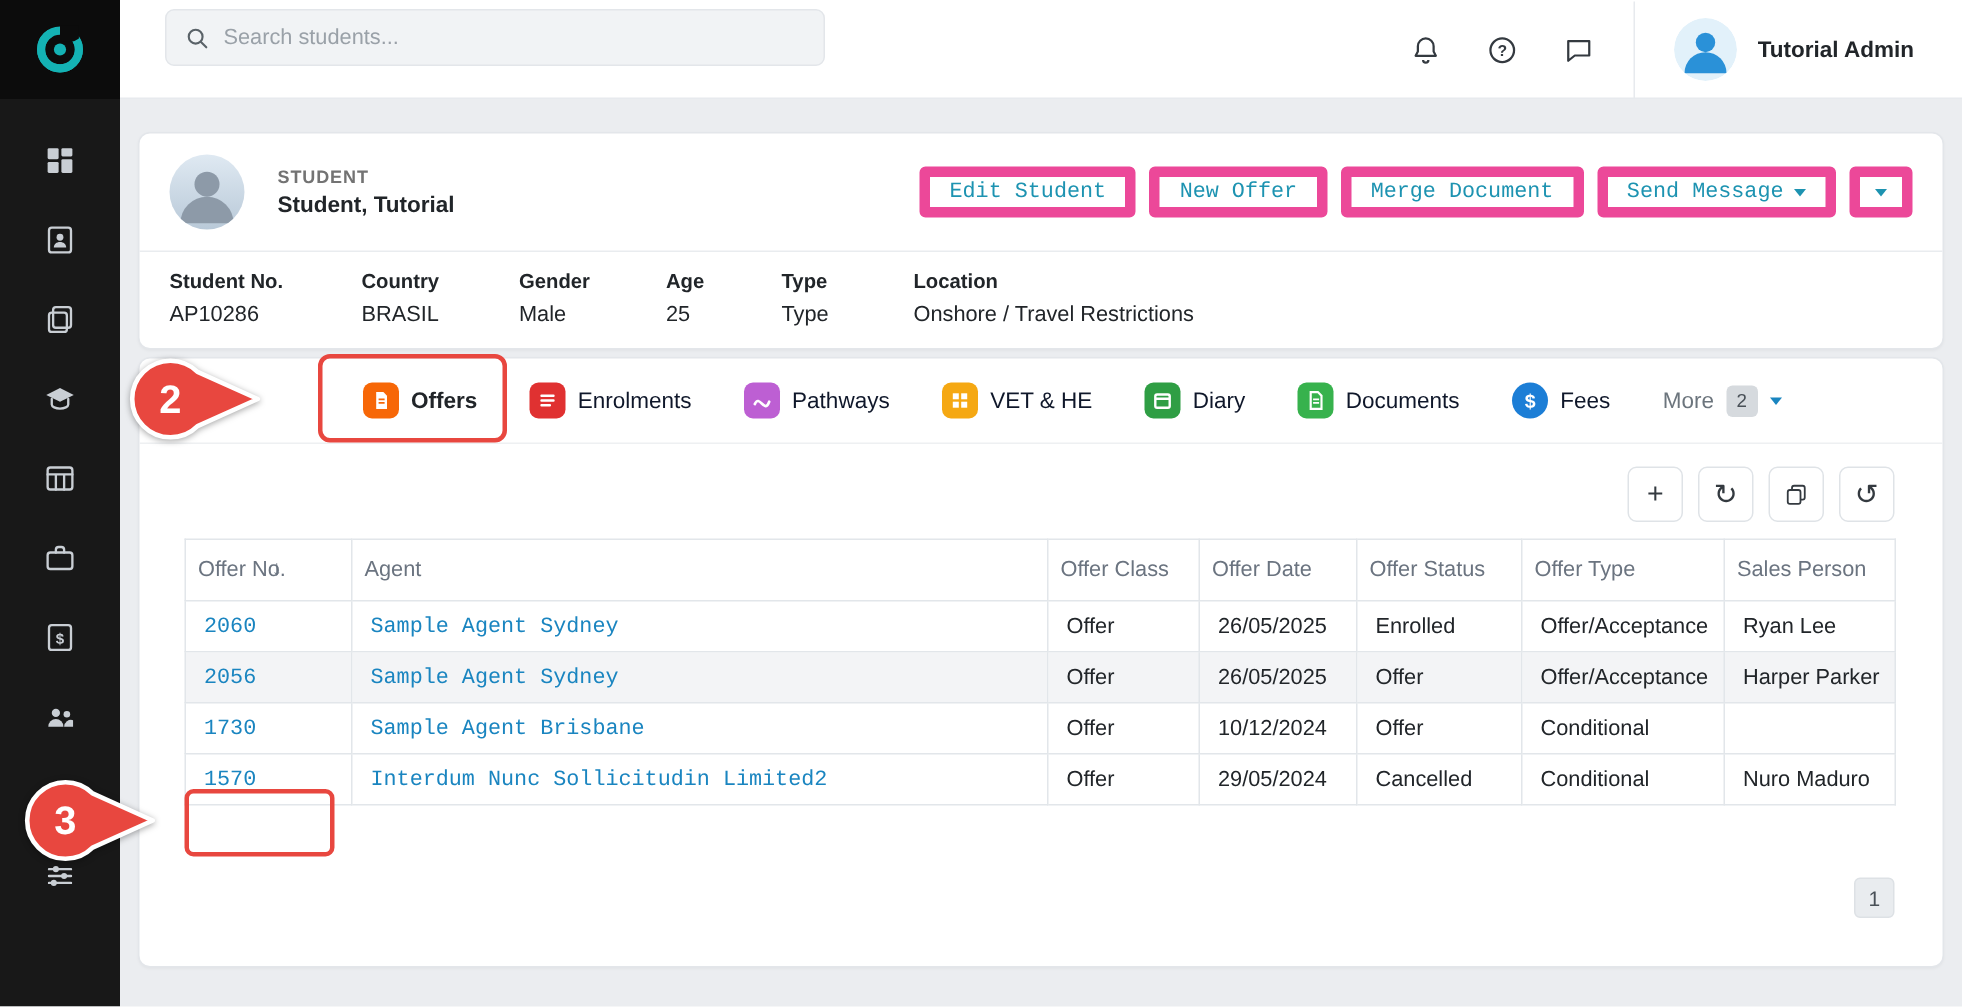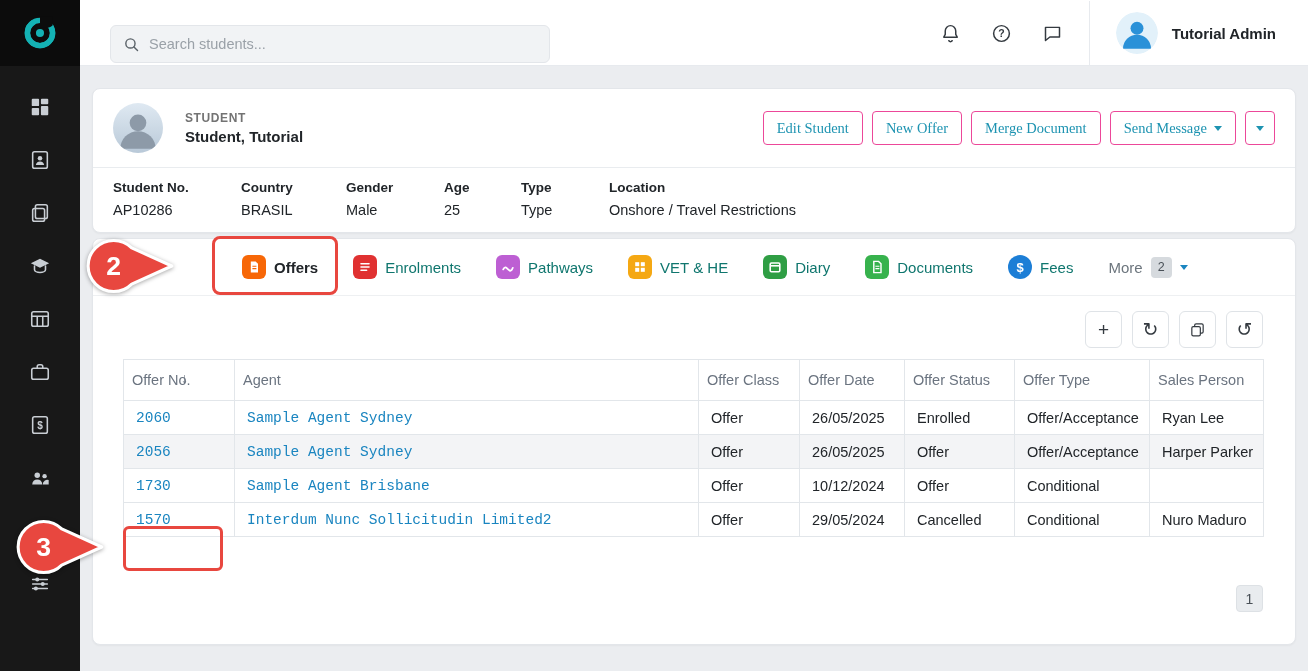--- a/index.html
+++ b/index.html
@@ -11,54 +11,54 @@
   .sidebar { position:absolute; left:0; top:0; width:80px; height:671px; background:#181818; z-index:5; }
   .logo { width:80px; height:66px; background:#0c0c0c; display:flex; align-items:center; justify-content:center; cursor:pointer; }
   .nav-icons { display:flex; flex-direction:column; align-items:center; gap:31px; margin-top:30px; }
   .nav-icon { width:22px; height:22px; cursor:pointer; }
   .nav-icon svg { width:22px; height:22px; }
   .si-fill { fill:#c9ced4; }
   .si-stroke { fill:none; stroke:#c9ced4; stroke-width:1.7; stroke-linecap:round; stroke-linejoin:round; }
 
   
   .topbar { position:absolute; left:80px; top:0; width:1228px; height:66px; background:#fff; border-bottom:1px solid #e7eaee; }
-  .search { position:absolute; left:30px; top:25px; width:440px; height:38px; background:#f1f3f5; border:1px solid #e3e6ea; border-radius:6px; display:flex; align-items:center; padding:0 12px; gap:9px; }
+  .search { position:absolute; left:30px; top:6px; width:440px; height:38px; background:#f1f3f5; border:1px solid #e3e6ea; border-radius:6px; display:flex; align-items:center; padding:0 12px; gap:9px; }
   .search svg { width:17px; height:17px; flex:0 0 auto; }
   .search input { border:none; background:transparent; outline:none; font-size:14.5px; color:#495057; width:100%; font-family:"Liberation Sans",sans-serif; }
   .search input::placeholder { color:#9aa1a8; }
   .topbar-right { position:absolute; right:0; top:0; height:66px; display:flex; align-items:center; padding-right:32px; }
   .tb-icon { width:21px; height:21px; cursor:pointer; margin-left:30px; }
   .tb-icon svg { width:21px; height:21px; }
   .tb-divider { width:1px; height:65px; background:#e7eaee; margin:0 26px; }
   .user-avatar { width:42px; height:42px; border-radius:50%; overflow:hidden; cursor:pointer; flex:0 0 auto; }
   .user-name { font-size:15px; font-weight:bold; margin-left:14px; cursor:pointer; white-space:nowrap; }
 
   
   .student-card { position:absolute; left:92px; top:88px; width:1204px; background:#fff; border:1px solid #e3e6ea; border-radius:8px; box-shadow:0 1px 2px rgba(0,0,0,.04); }
   .student-header { display:flex; align-items:center; padding:12px 20px; height:78px; }
   .student-photo { width:50px; height:50px; border-radius:50%; overflow:hidden; background:linear-gradient(#dfe9f2,#b9c9d8); flex:0 0 auto; }
   .student-id { margin-left:22px; }
   .eyebrow { font-size:12px; letter-spacing:.6px; color:#737373; font-weight:bold; }
   .student-name { font-size:15px; font-weight:bold; margin-top:3px; }
   .header-actions { margin-left:auto; display:flex; gap:9px; align-items:center; }
-  .btn-outline { border:1px solid #ec4899; color:#1d93b1; background:#fff; border-radius:4px; height:34px; padding:0 13px; font-size:14.5px; display:flex; align-items:center; gap:7px; cursor:pointer; font-family:Liberation Serif, serif; white-space:nowrap; }
+  .btn-outline { border:7px solid #ec4899; color:#1d93b1; background:#fff; border-radius:4px; height:34px; padding:0 13px; font-size:14.5px; display:flex; align-items:center; gap:7px; cursor:pointer; font-family:Liberation Mono, monospace; white-space:nowrap; }
   .caret-down { width:0; height:0; border-left:4px solid transparent; border-right:4px solid transparent; border-top:5px solid currentColor; display:inline-block; }
   .btn-caret-only { padding:0 10px; }
   .student-info { border-top:1px solid #e9ecef; display:flex; padding:12px 20px 14px 20px; }
   .info-col { flex:0 0 auto; }
   .info-label { font-size:13.5px; font-weight:bold; }
   .info-value { font-size:14.5px; margin-top:7px; }
 
   
   .content-card { position:absolute; left:92px; top:238px; width:1204px; height:407px; background:#fff; border:1px solid #e3e6ea; border-radius:8px; box-shadow:0 1px 2px rgba(0,0,0,.04); }
   .tabs-row { height:57px; display:flex; align-items:center; padding:0 26px; gap:35px; border-bottom:1px solid #eef0f2; }
   .tab { display:flex; align-items:center; gap:8px; cursor:pointer; white-space:nowrap; }
   .tab-icon { width:24px; height:24px; border-radius:6px; display:flex; align-items:center; justify-content:center; flex:0 0 auto; }
   .tab-icon svg { width:16px; height:16px; }
-  .tab-label { font-size:15px; color:#0f766e; }
+  .tab-label { font-size:15px; color:#0f172a; }
   .tab-active .tab-label { color:#212529; font-weight:700; }
   .tab-hidden-icon { background:#414950; margin-right:64px; }
   .ti-offers { background:#f76707; } .ti-enrol { background:#e03131; } .ti-path { background:#bd5fd3; }
   .ti-vet { background:#f5a813; } .ti-diary { background:#2f9e44; } .ti-docs { background:#37b24d; }
   .ti-fees { background:#1c7ed6; border-radius:50%; color:#fff; font-size:13px; font-weight:bold; }
   .tab-more { color:#6c757d; }
   .tab-more .tab-label { color:#6c757d; }
   .more-badge { background:#d6dade; color:#495057; font-size:12.5px; border-radius:4px; min-width:21px; height:21px; display:flex; align-items:center; justify-content:center; padding:0 4px; }
   .more-caret { width:0; height:0; border-left:4px solid transparent; border-right:4px solid transparent; border-top:5px solid #1a85c0; }
 

